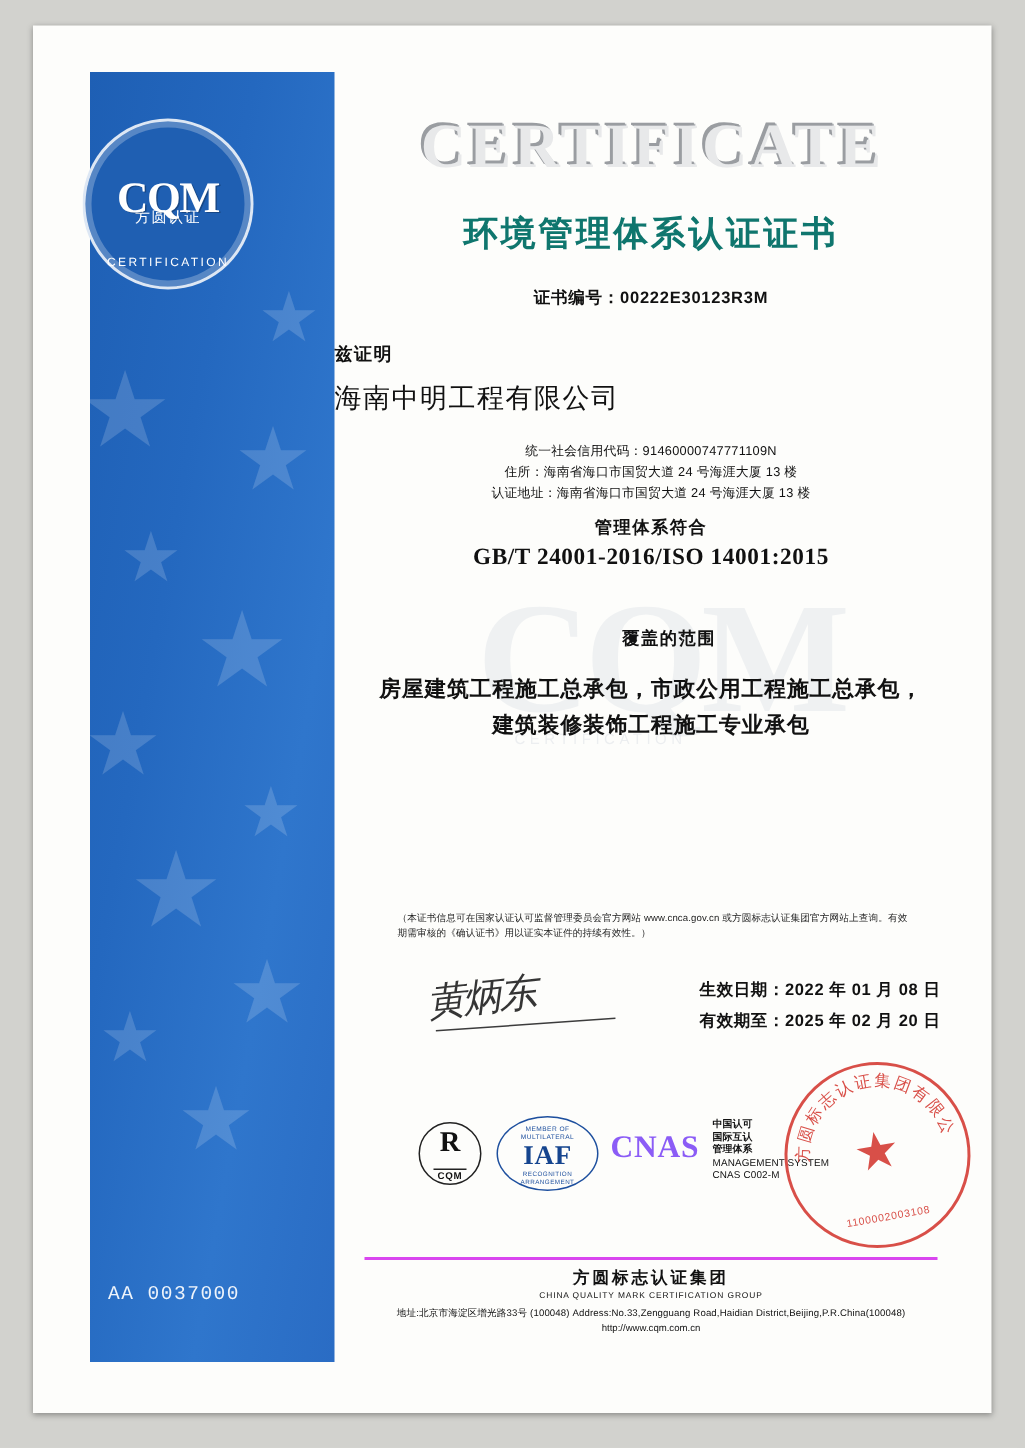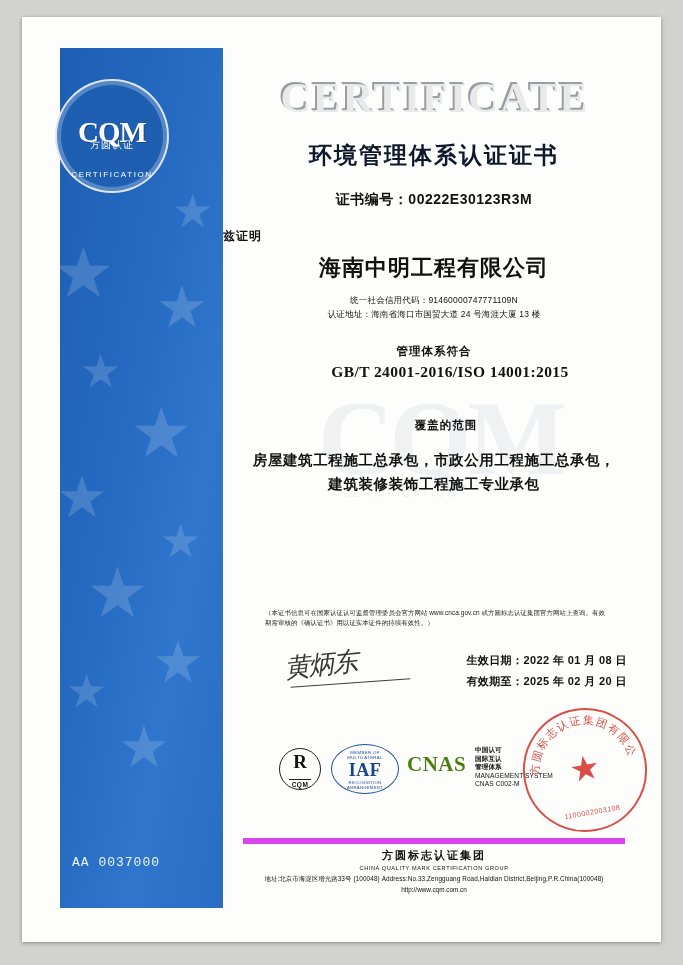--- a/index.html
+++ b/index.html
@@ -191,51 +191,51 @@
   }
 
   .cn-title {
     position: absolute;
     top: 92px;
     width: 422px;
     text-align: center;
     font-family: "Liberation Serif", serif;
     font-size: 23px;
     font-weight: bold;
-    color: #0f172a;
+    color: #0f766e;
     letter-spacing: 2px;
   }
   .cert-no {
     position: absolute;
     top: 143px;
     width: 422px;
     text-align: center;
-    font-size: 14px;
+    font-size: 11px;
     font-weight: bold;
     color: #111;
     letter-spacing: 0.5px;
   }
   .hereby {
     position: absolute;
     top: 180px;
     width: 422px;
     text-align: left;
     font-size: 12px;
     font-weight: bold;
     color: #111;
     letter-spacing: 1px;
   }
   .company {
     position: absolute;
     top: 205px;
     width: 422px;
-    text-align: center;
-    font-family: "Liberation Serif", serif;
-    font-size: 22px;
-    font-weight: bold;
+    text-align: left;
+    font-family: "Liberation Serif", serif;
+    font-size: 18px;
+    font-weight: normal;
     color: #111;
     letter-spacing: 1px;
   }
   .meta {
     position: absolute;
     top: 245px;
     width: 422px;
     text-align: center;
     font-size: 8.5px;
     color: #111;
@@ -255,21 +255,20 @@
   .std-value {
     position: absolute;
     top: 315px;
     width: 422px;
     text-align: center;
     font-family: "Liberation Serif", serif;
     font-size: 15.5px;
     font-weight: bold;
     color: #111;
     letter-spacing: 0.4px;
-    margin-left: 16px;
   }
   .scope-label {
     position: absolute;
     top: 370px;
     width: 422px;
     text-align: center;
     font-size: 11.5px;
     font-weight: bold;
     color: #111;
     letter-spacing: 1px;
@@ -397,21 +396,21 @@
     color: #16458f;
   }
   .logo-iaf .bot {
     font-size: 4.2px;
     letter-spacing: 0.3px;
   }
   .logo-cnas {
     position: absolute;
     left: 184px;
     top: 14px;
-    color: #4d7c0f;
+    color: #8b5cf6;
     text-align: center;
   }
   .logo-cnas .main {
     font-family: "Liberation Serif", serif;
     font-size: 21px;
     font-weight: bold;
     letter-spacing: 0.5px;
   }
   .cnas-text {
     position: absolute;
@@ -458,21 +457,21 @@
     font-size: 7px;
     letter-spacing: 0.5px;
   }
 
   
   .footer {
     position: absolute;
     left: 20px;
     top: 790px;
     width: 382px;
-    border-top: 6px solid #d946ef;
+    border-top: 2px solid #d946ef;
     padding-top: 4px;
     text-align: center;
     color: #111;
   }
   .footer .f-cn {
     font-size: 11px;
     font-weight: bold;
     letter-spacing: 2px;
   }
   .footer .f-en {
@@ -529,20 +528,21 @@
 
       <div class="cert-no">
         <span>证书编号：</span><span>00222E30123R3M</span>
       </div>
 
       <div class="hereby">兹证明</div>
       <div class="company">海南中明工程有限公司</div>
 
       <div class="meta">
         <div>统一社会信用代码：91460000747771109N</div>
+        <div>住所：海南省海口市国贸大道 24 号海涯大厦 13 楼</div>
         <div>认证地址：海南省海口市国贸大道 24 号海涯大厦 13 楼</div>
       </div>
 
       <div class="std-label">管理体系符合</div>
       <div class="std-value">GB/T 24001-2016/ISO 14001:2015</div>
 
       <div class="scope-label">覆盖的范围</div>
       <div class="scope-value">
         <div>房屋建筑工程施工总承包，市政公用工程施工总承包，</div>
         <div>建筑装修装饰工程施工专业承包</div>

